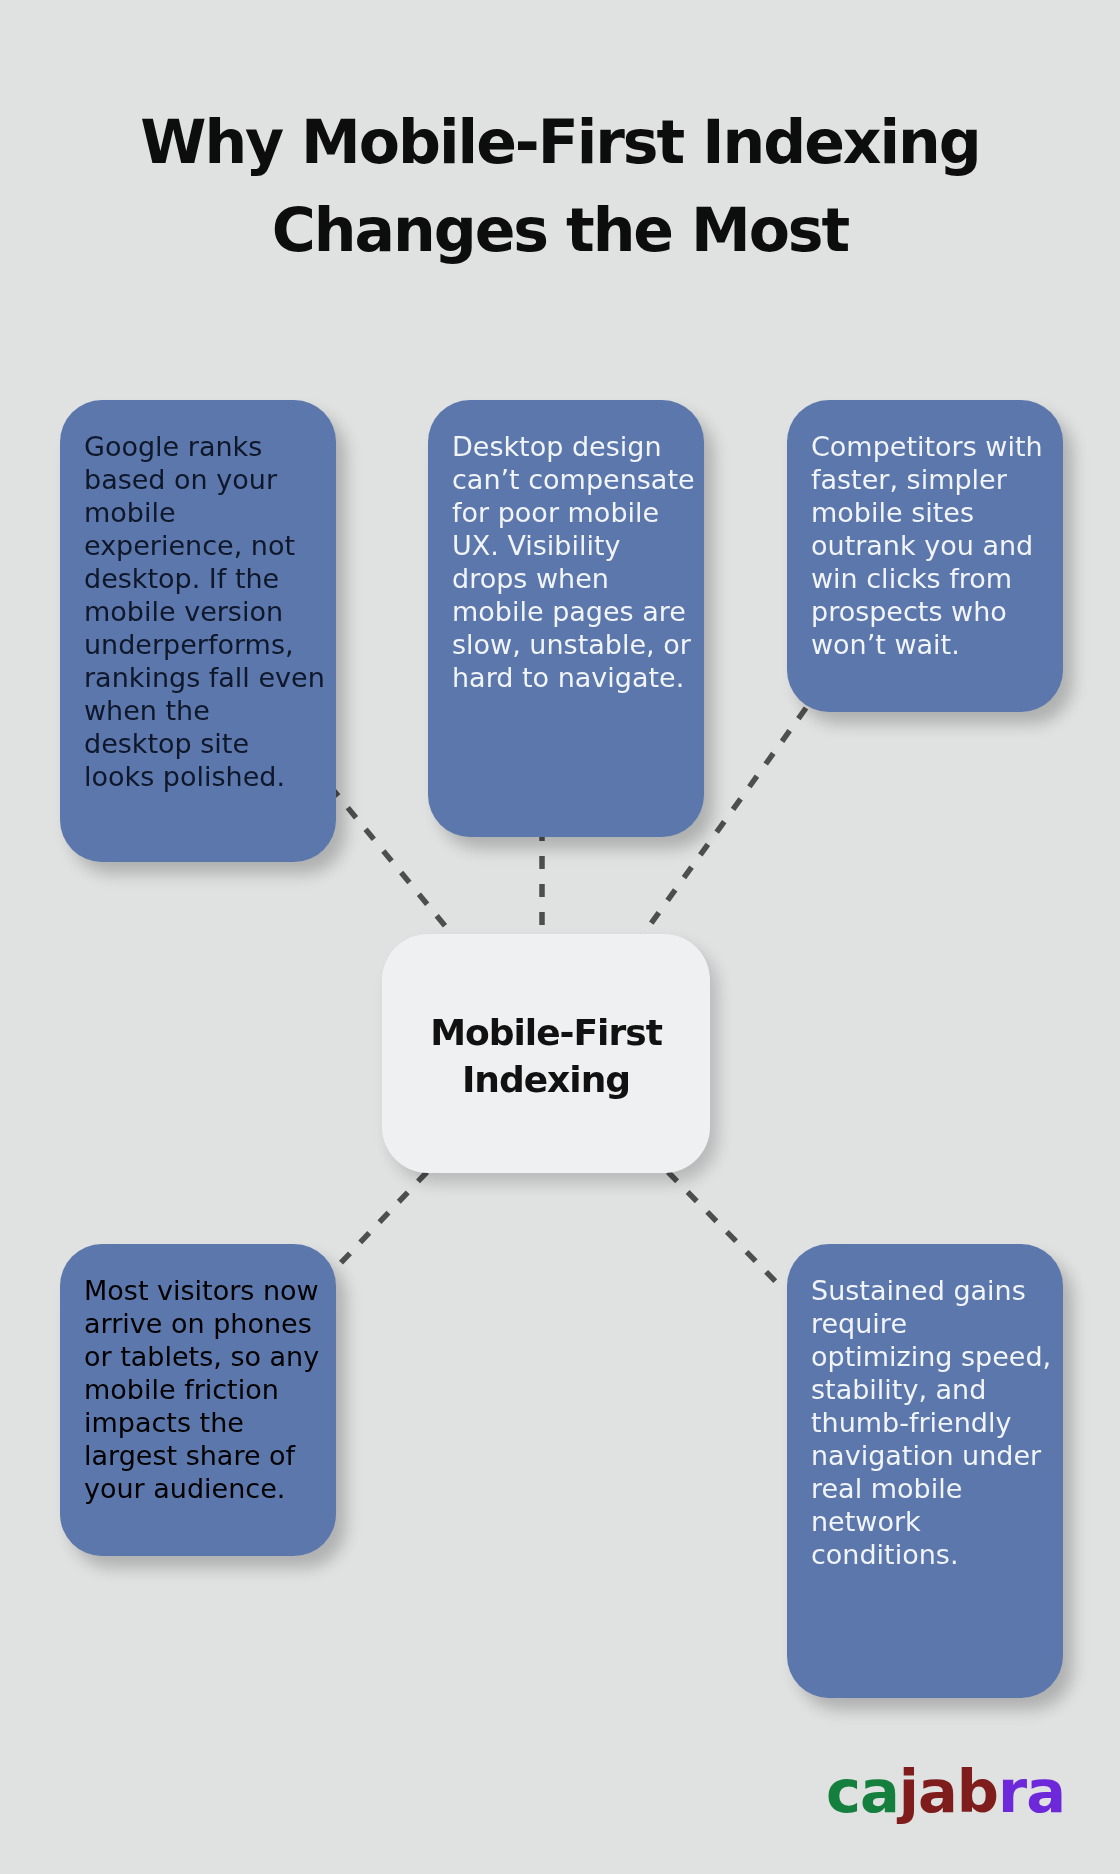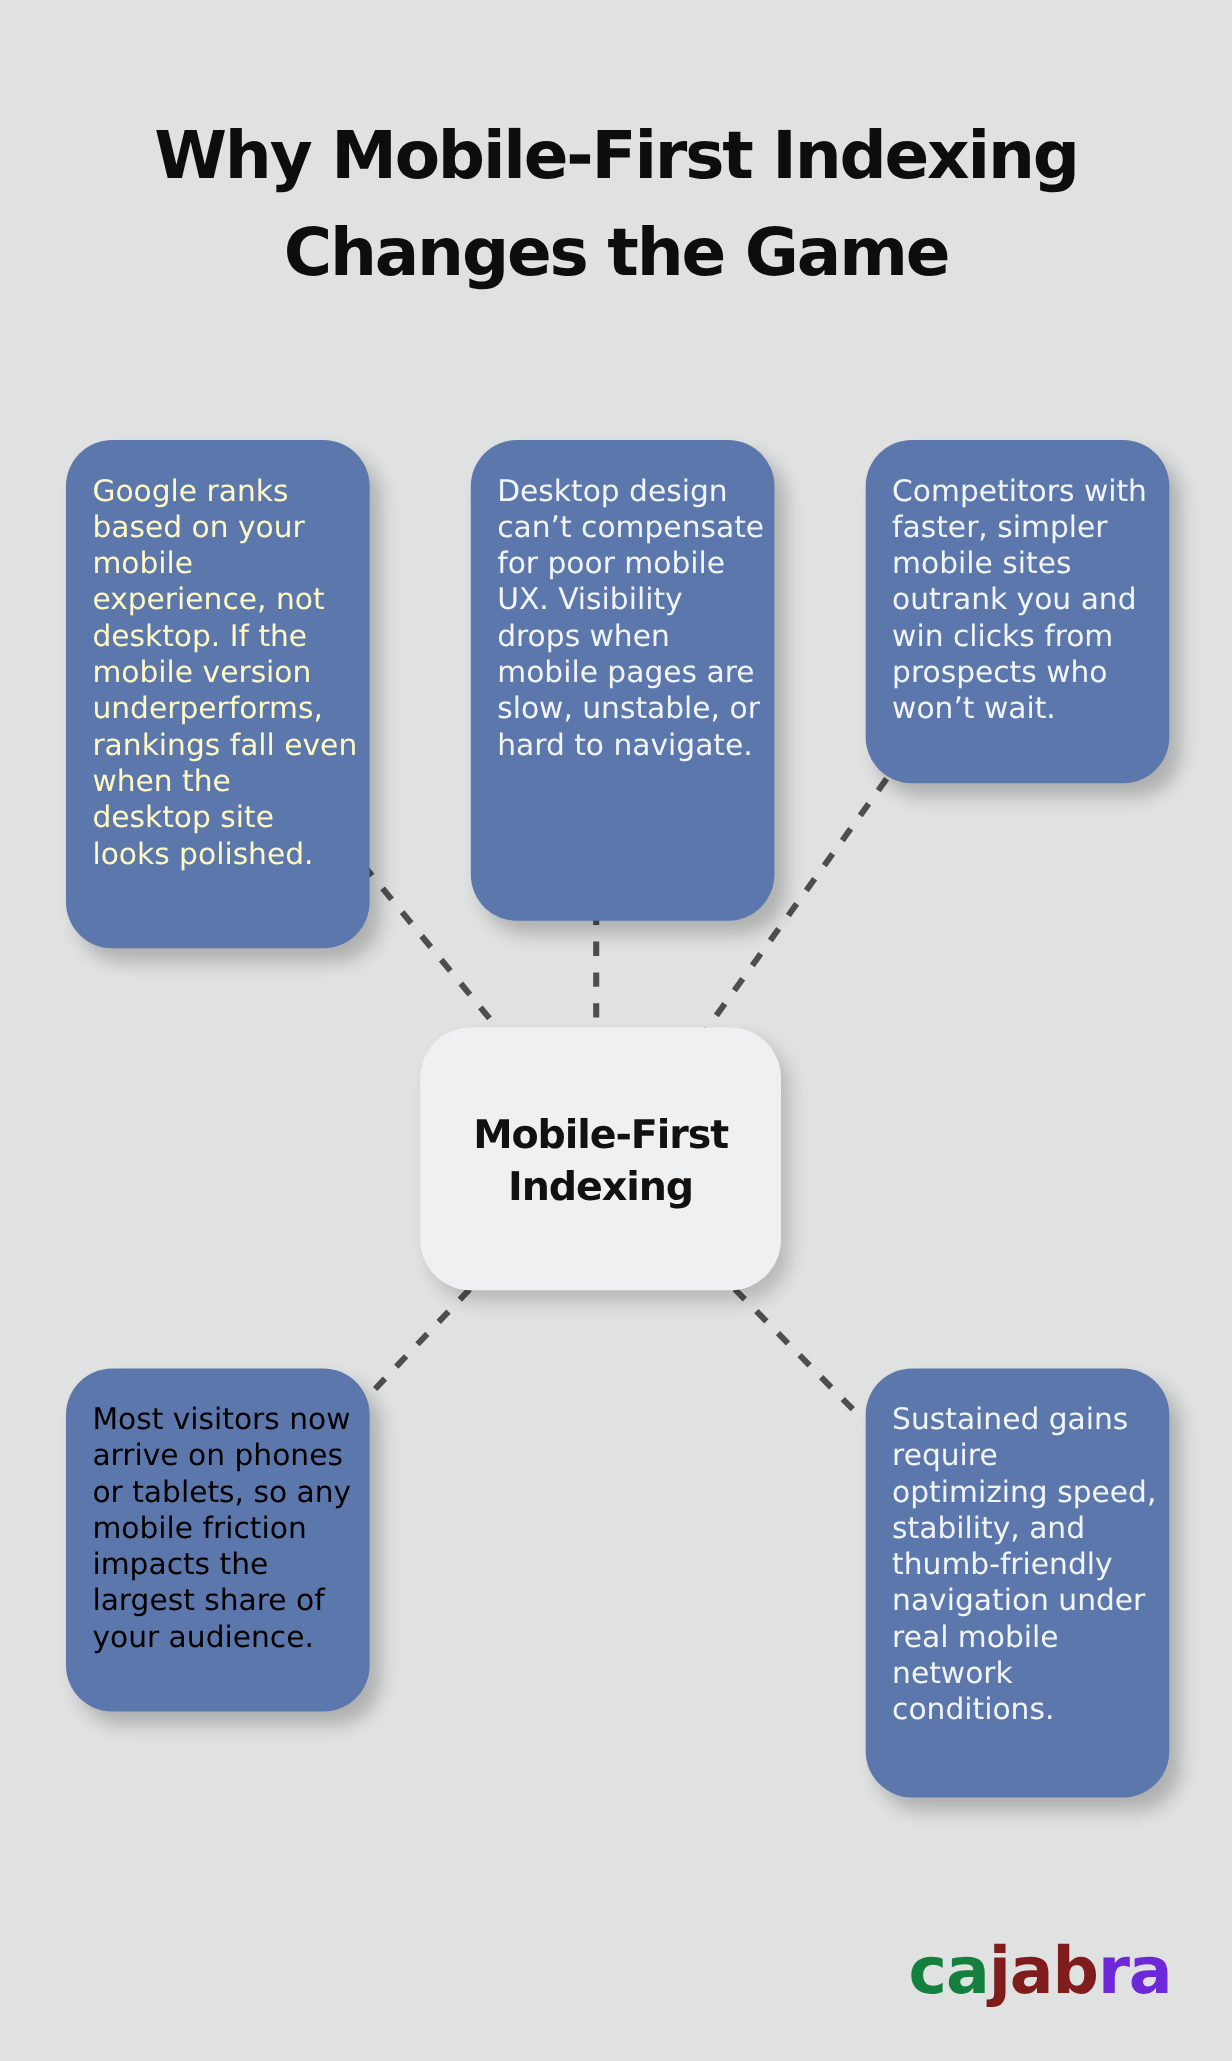--- a/index.html
+++ b/index.html
@@ -55,21 +55,21 @@
     margin: 0;
     font-size: 27px;
     line-height: 33px;
     color: #f2f5f8;
     white-space: pre;
   }
   .node-1 { left: 60px;  top: 400px;  height: 462px; }
   .node-2 { left: 428px; top: 400px;  height: 437px; }
   .node-3 { left: 787px; top: 400px;  height: 312px; }
   .node-4 { left: 60px;  top: 1244px; height: 312px; }
-  .node-5 { left: 787px; top: 1244px; height: 390px; }
+  .node-5 { left: 787px; top: 1244px; height: 454px; }
   .center-node {
     position: absolute;
     z-index: 2;
     left: 382px;
     top: 934px;
     width: 328px;
     height: 239px;
     border-radius: 46px;
     background: #eff0f2;
     box-shadow: 8px 10px 16px rgba(0,0,0,0.18);
@@ -98,32 +98,32 @@
     letter-spacing: -1px;
     white-space: nowrap;
   }
 </style>
 </head>
 <body>
 
 <div class="canvas" style="background-color: rgb(224, 225, 225);">
 
   <h1 class="title" style="color: rgb(13, 13, 13);">Why Mobile-First Indexing
-Changes the Game</h1>
+Changes the Most</h1>
 
   <svg class="connectors" viewBox="0 0 1120 1874" xmlns="http://www.w3.org/2000/svg">
     <line class="connector" x1="330" y1="786" x2="455" y2="938" style="stroke: rgb(78, 78, 78);"></line>
     <line class="connector" x1="542" y1="744" x2="542" y2="936" style="stroke: rgb(78, 78, 78);"></line>
     <line class="connector" x1="806" y1="708" x2="642" y2="936" style="stroke: rgb(78, 78, 78);"></line>
     <line class="connector" x1="427" y1="1172" x2="336" y2="1268" style="stroke: rgb(78, 78, 78);"></line>
     <line class="connector" x1="668" y1="1172" x2="784" y2="1290" style="stroke: rgb(78, 78, 78);"></line>
   </svg>
 
   <div class="node node-1" style="background-color: rgb(92, 119, 172);">
-    <p style="color: #fef9c3;">Google ranks
+    <p style="color: #0f172a;">Google ranks
 based on your
 mobile
 experience, not
 desktop. If the
 mobile version
 underperforms,
 rankings fall even
 when the
 desktop site
 looks polished.</p>

